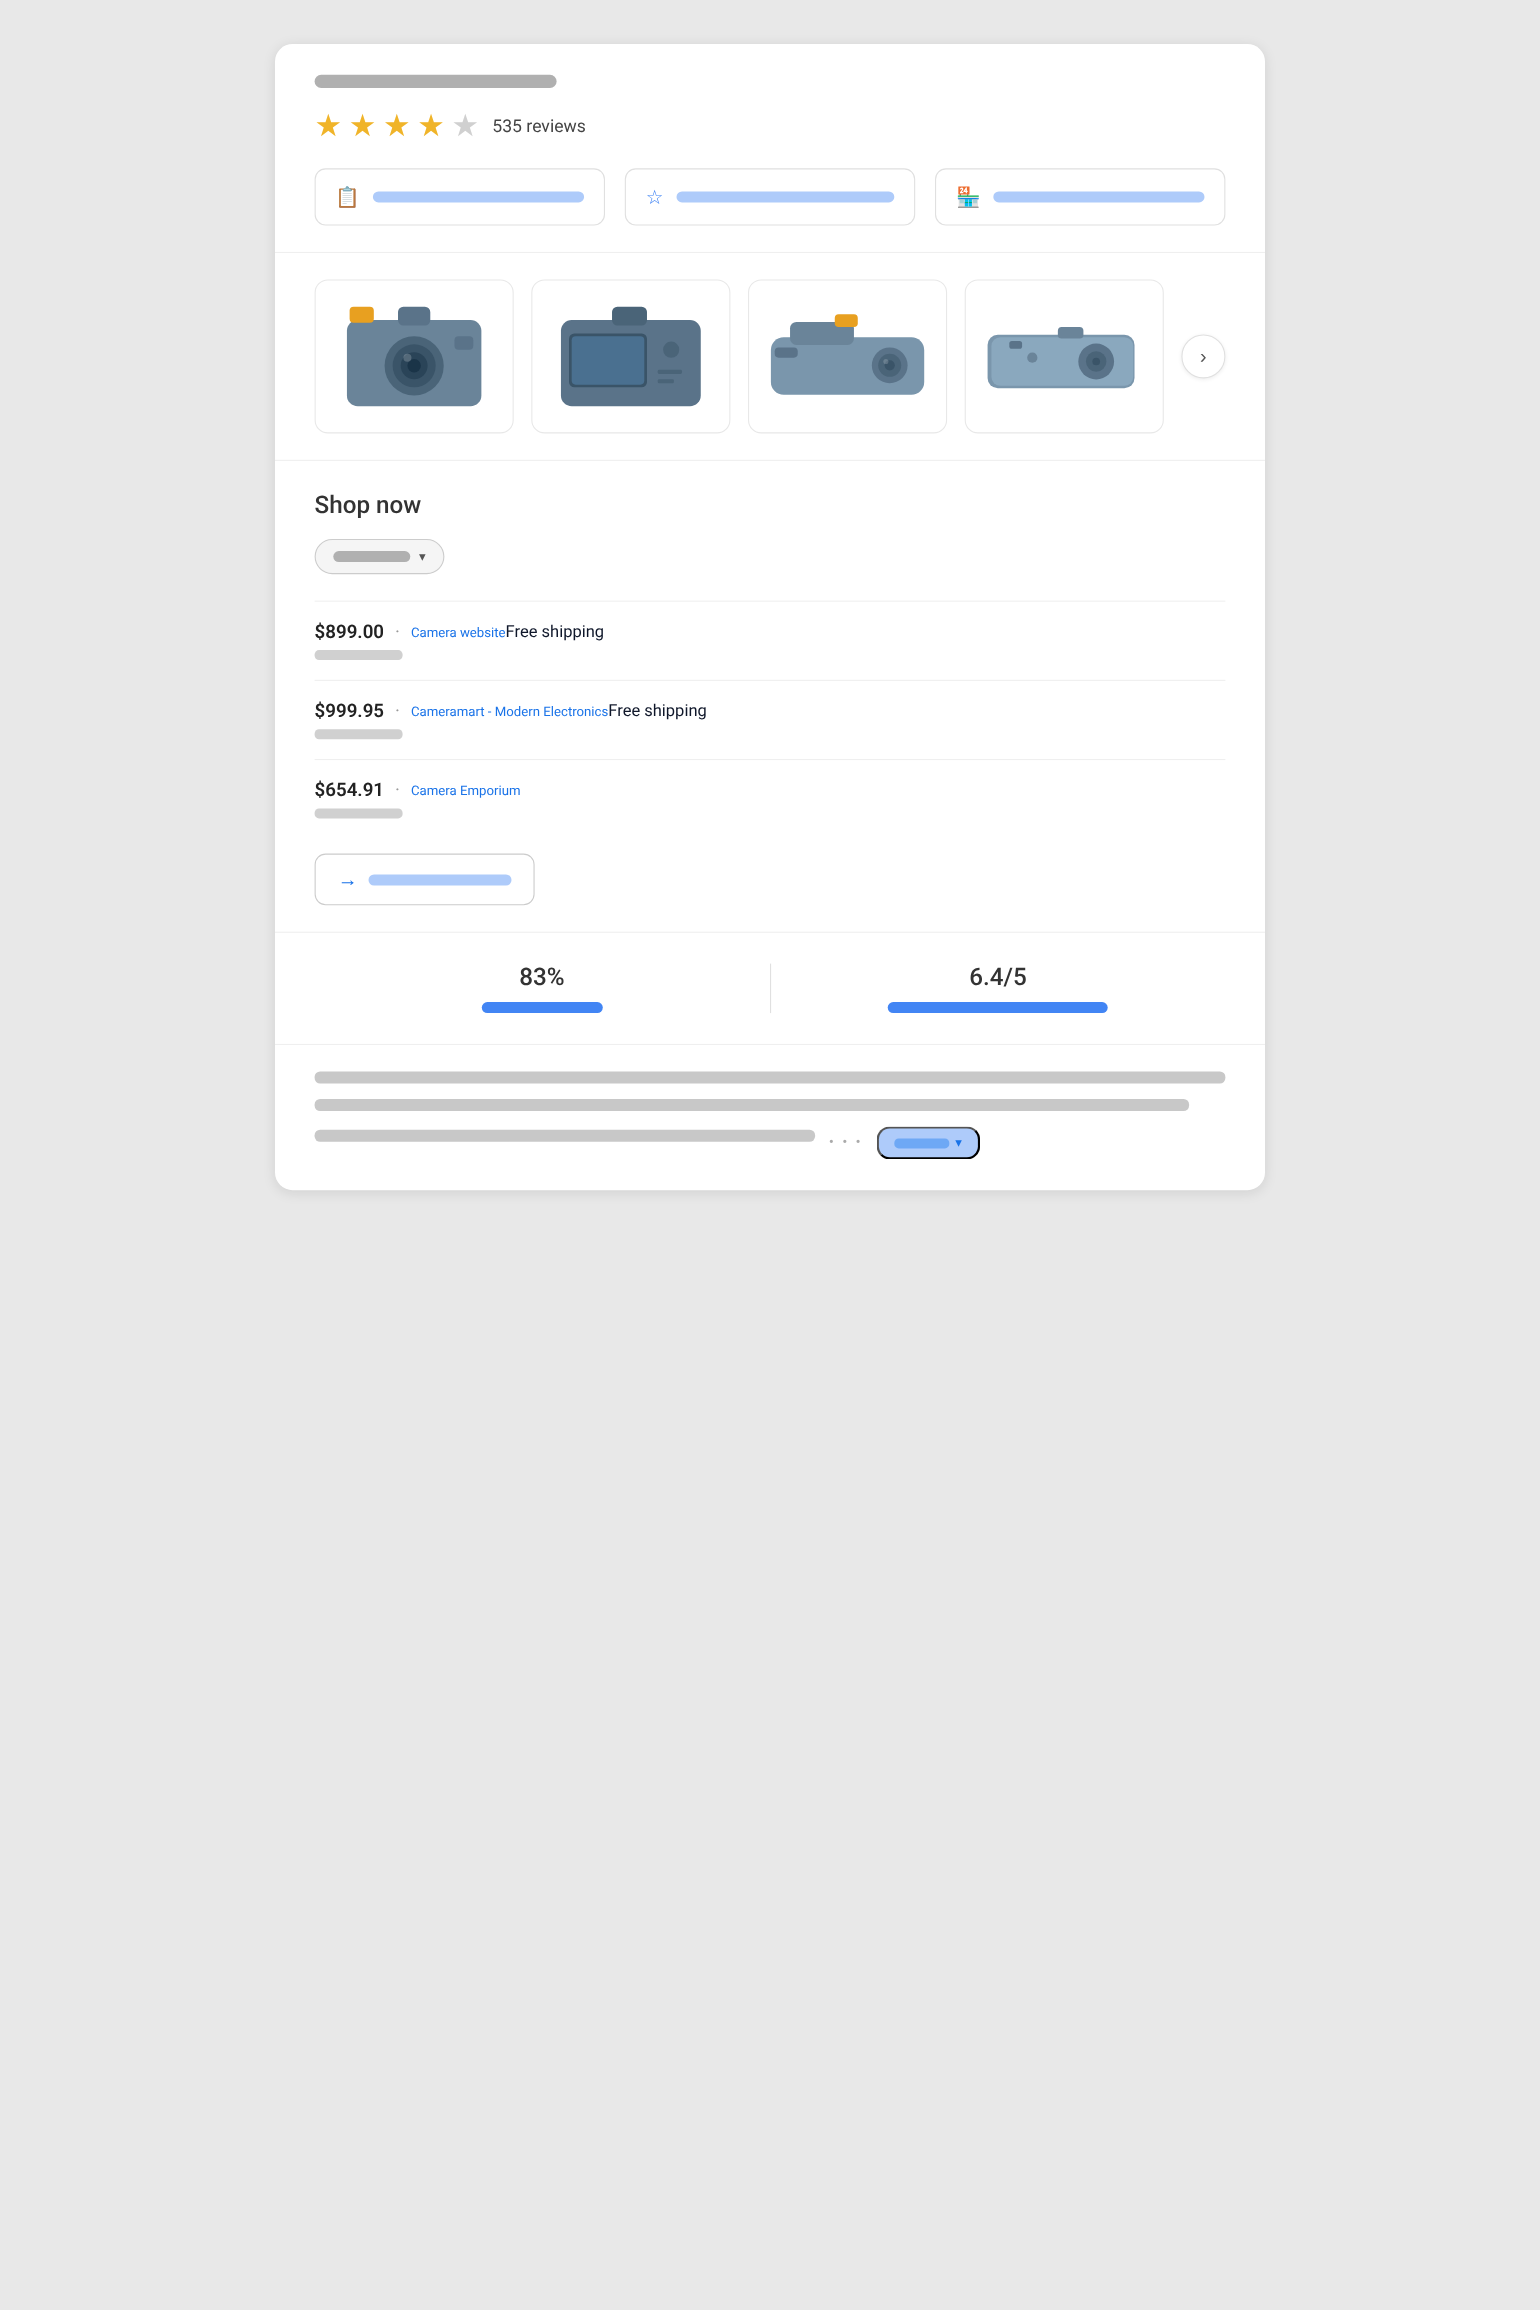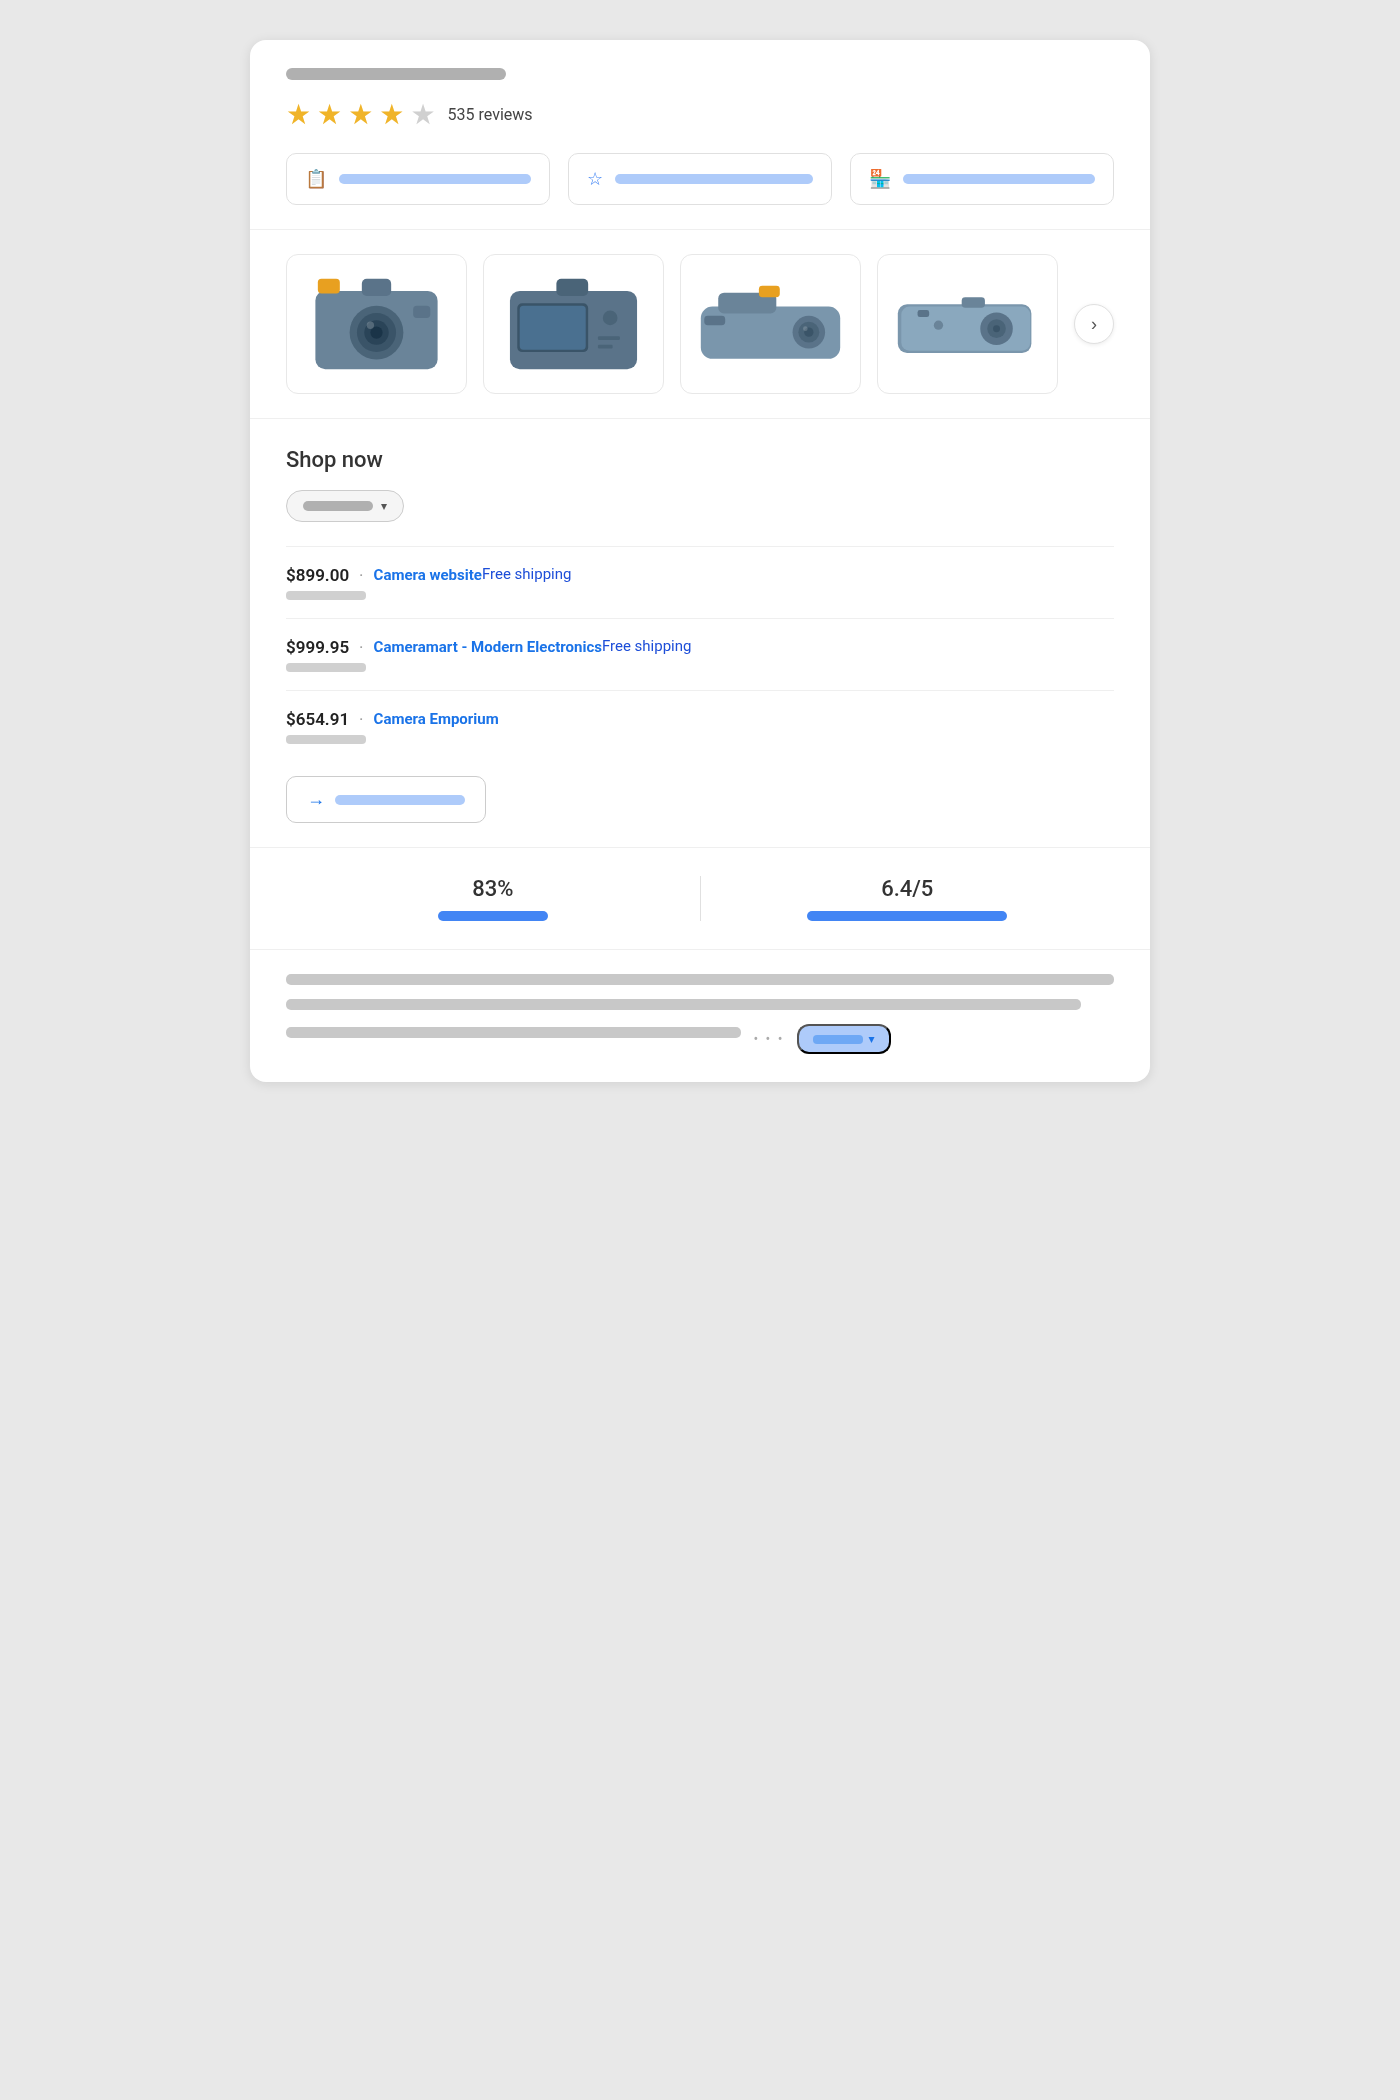--- a/index.html
+++ b/index.html
@@ -165,28 +165,28 @@
     .listing-price {
       font-size: 17px;
       font-weight: 600;
       color: #222;
     }
     .listing-dot {
       color: #999;
       font-size: 17px;
     }
     .listing-seller {
-      font-size: 15px;
+      font-size: 12px;
       color: #1a73e8;
-      font-weight: 700;
+      font-weight: 400;
       cursor: pointer;
     }
     .listing-shipping {
       font-size: 15px;
-      color: #1d4ed8;
+      color: #0f172a;
     }
     .listing-sub-bar {
       height: 9px;
       background: #d0d0d0;
       border-radius: 4px;
       width: 80px;
       margin-top: 6px;
     }
     .more-btn {
       display: inline-flex;

